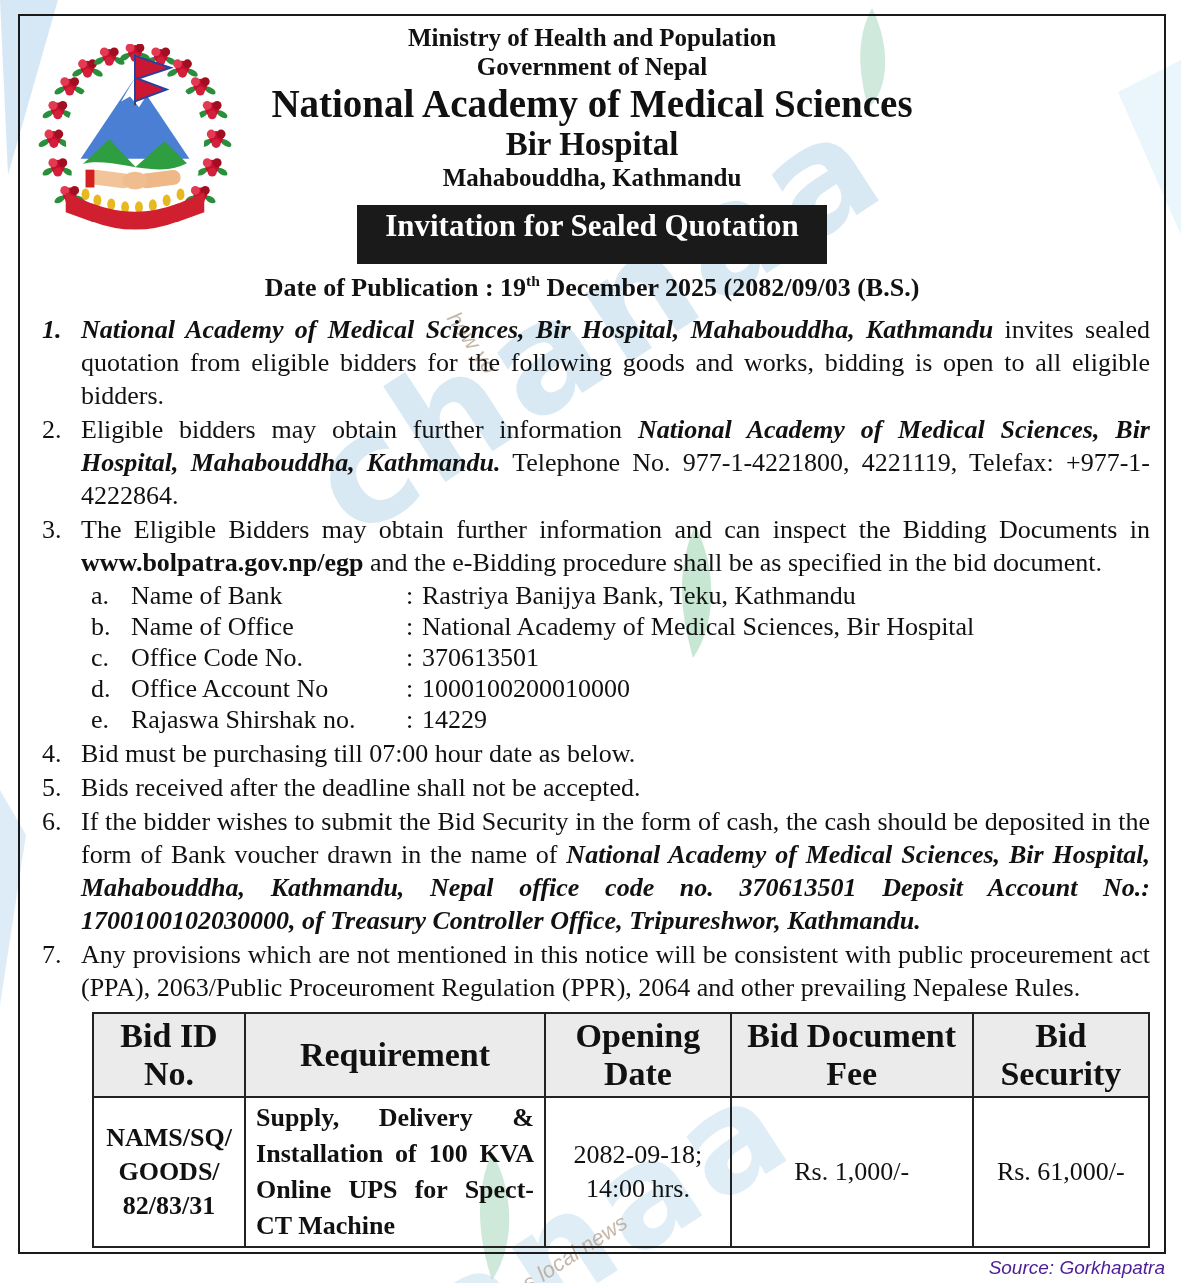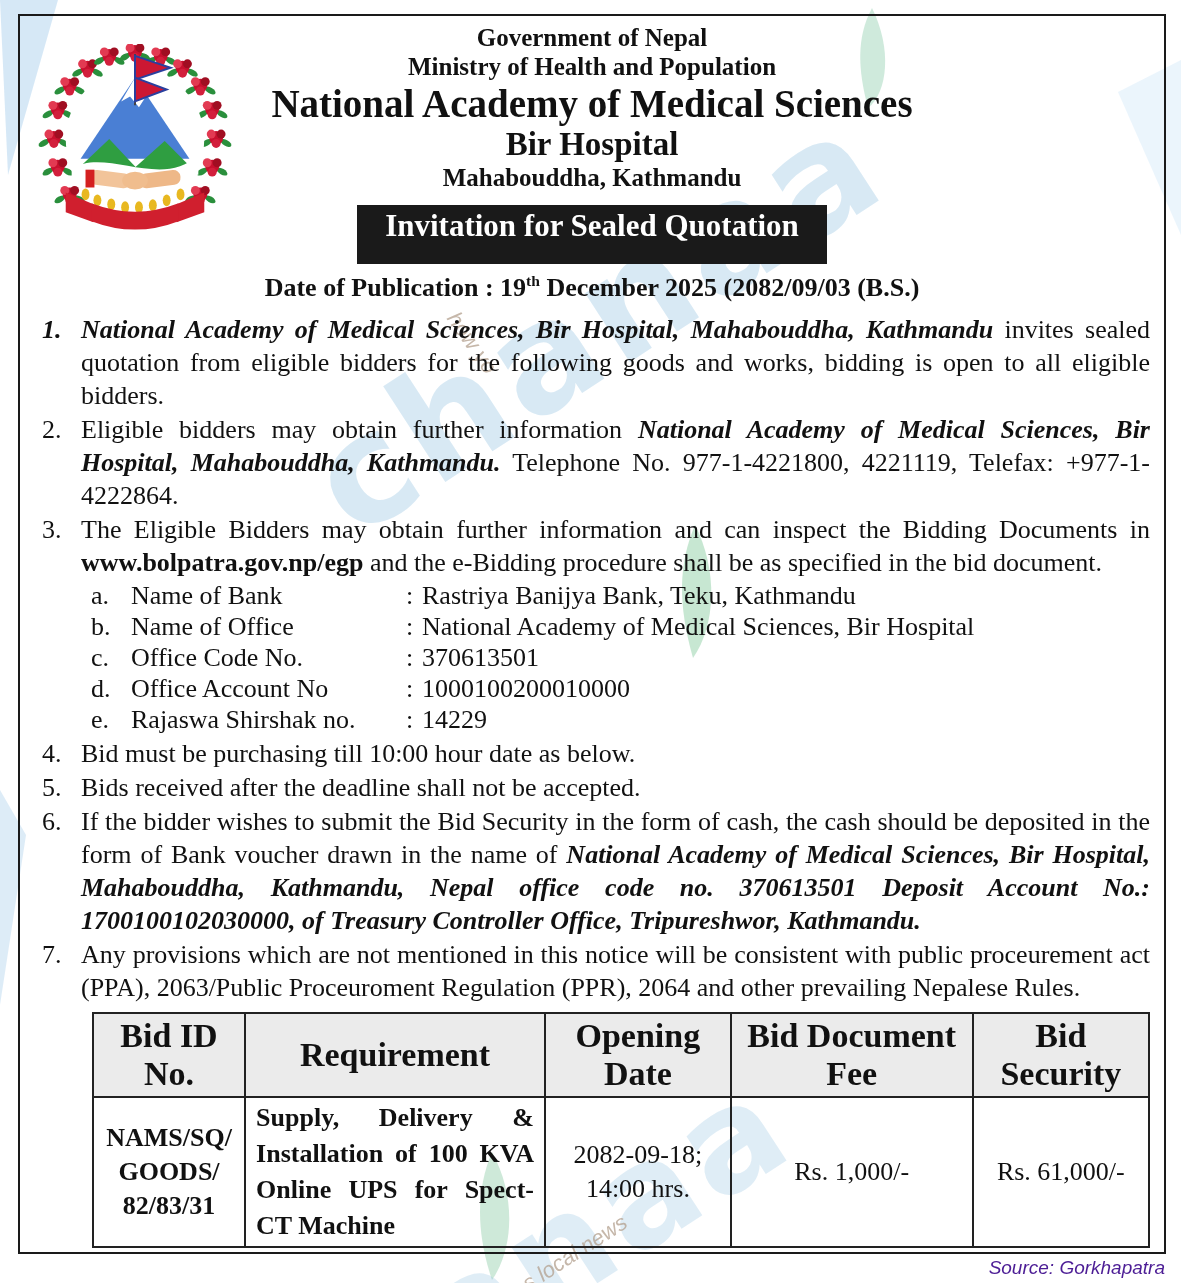--- a/index.html
+++ b/index.html
@@ -120,22 +120,22 @@
       </g>
       <path d="M30,150 L58,162 L58,180 L30,170 Z" fill="#d01f2e"></path>
       <path d="M170,150 L142,162 L142,180 L170,170 Z" fill="#d01f2e"></path>
       <path d="M56,161 Q100,178 144,161 L144,179 Q100,196 56,179 Z" fill="#d01f2e"></path>
       <line x1="100" y1="10" x2="100" y2="62" stroke="#444" stroke-width="2"></line>
       <path d="M100,12 L136,24 L100,36 Z" fill="#cc1733" stroke="#2a3f9e" stroke-width="2"></path>
       <path d="M100,34 L132,46 L100,58 Z" fill="#cc1733" stroke="#2a3f9e" stroke-width="2"></path>
     </svg>
 
     <div class="hdr">
+      <div class="hdr-s">Ministry of Health and Population</div>
       <div class="hdr-s">Government of Nepal</div>
-      <div class="hdr-s">Ministry of Health and Population</div>
       <div class="hdr-xl">National Academy of Medical Sciences</div>
       <div class="hdr-l">Bir Hospital</div>
       <div class="hdr-s">Mahabouddha, Kathmandu</div>
     </div>
 
     <div class="banner-wrap">
       <span class="banner">Invitation for Sealed Quotation</span>
     </div>
 
     <div class="pubdate"><span>Date of Publication : 19</span><sup>th</sup><span> December 2025 (2082/09/03 (B.S.)</span></div>
@@ -180,21 +180,21 @@
           </div>
           <div class="sub-row">
             <span class="sub-letter">e.</span>
             <span class="sub-label">Rajaswa Shirshak no.</span>
             <span class="sub-colon">:</span>
             <span class="sub-value">14229</span>
           </div>
         </div>
         <div class="n-item">
           <div class="n-num">4.</div>
-          <div class="n-body"><span>Bid must be purchasing till 10:00 hour date as below.</span></div>
+          <div class="n-body"><span>Bid must be purchasing till 07:00 hour date as below.</span></div>
         </div>
         <div class="n-item">
           <div class="n-num">5.</div>
           <div class="n-body"><span>Bids received after the deadline shall not be accepted.</span></div>
         </div>
         <div class="n-item">
           <div class="n-num">6.</div>
           <div class="n-body"><span>If the bidder wishes to submit the Bid Security in the form of cash, the cash should be deposited in the form of Bank voucher drawn in the name of </span><span class="b i">National Academy of Medical Sciences, Bir Hospital, Mahabouddha, Kathmandu, Nepal office code no. 370613501 Deposit Account No.: 1700100102030000, of Treasury Controller Office, Tripureshwor, Kathmandu.</span></div>
         </div>
         <div class="n-item">

